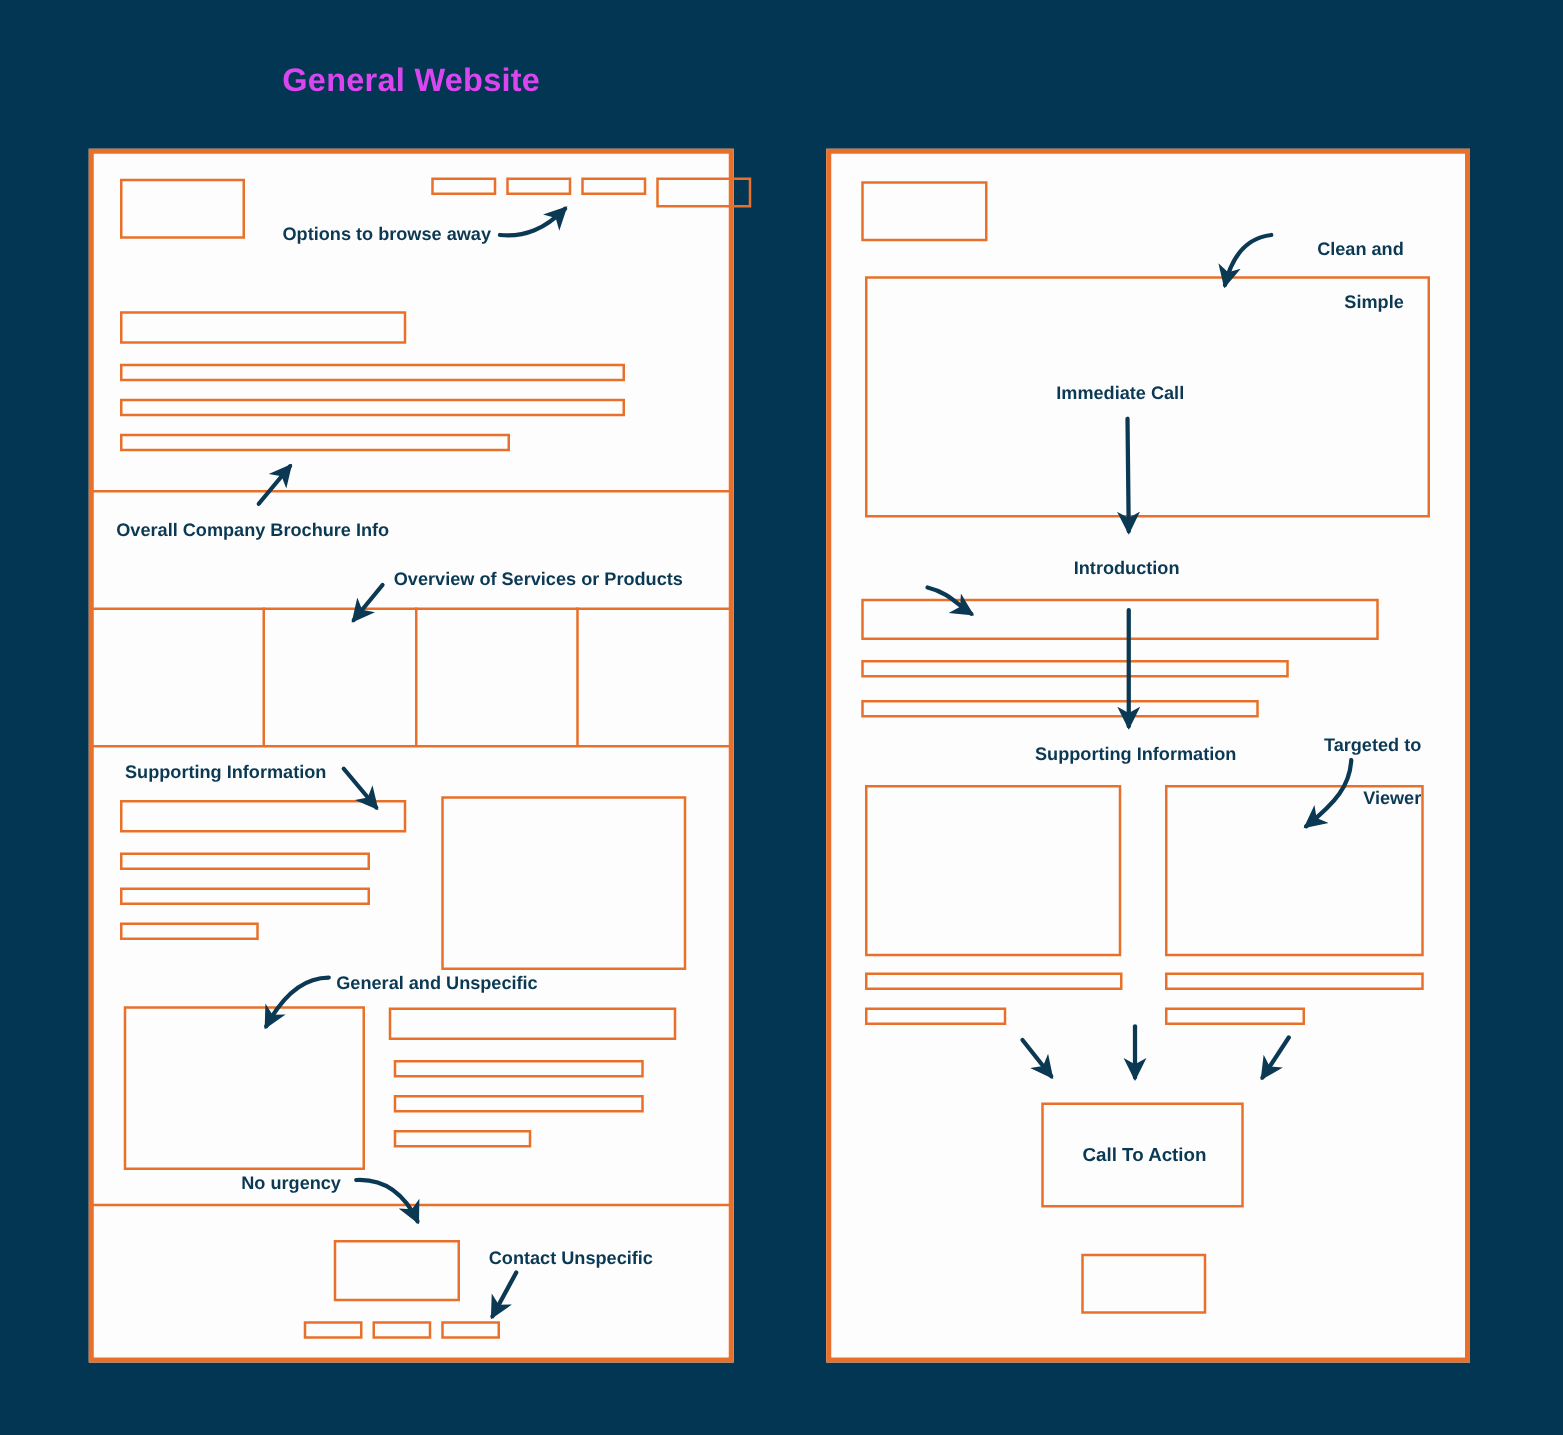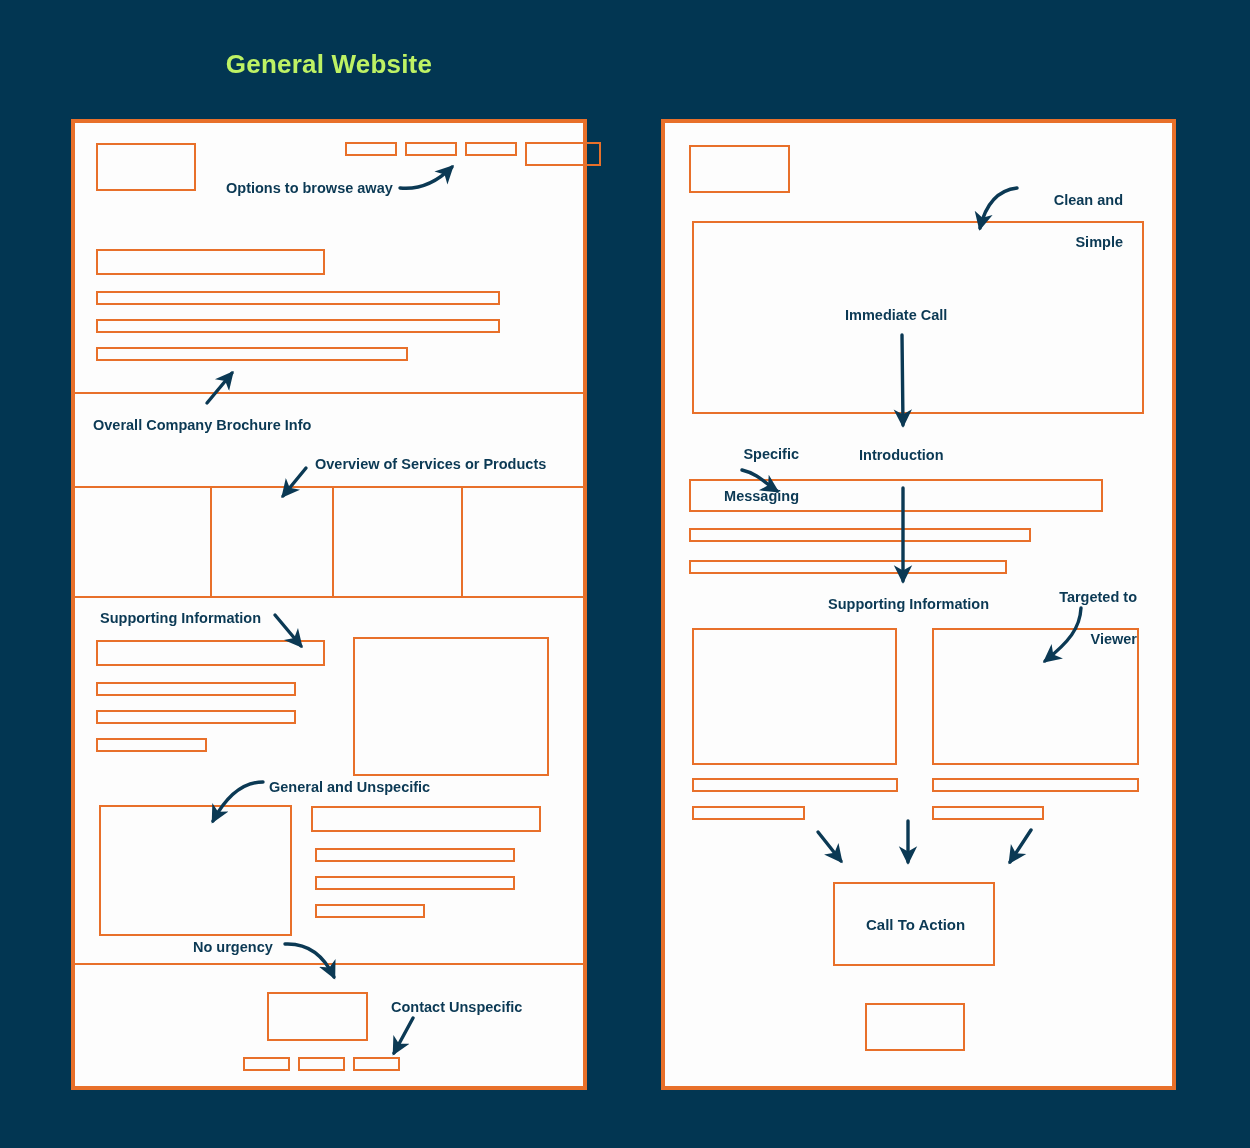--- a/index.html
+++ b/index.html
@@ -13,21 +13,21 @@
     font-family: "Liberation Sans", sans-serif;
     overflow: hidden;
     position: relative;
   }
   .stage {
     position: absolute;
     inset: 0;
   }
   .col-title {
     position: absolute;
-    color: #bef264;
+    color: #d946ef;
     font-size: 26px;
     font-weight: bold;
     letter-spacing: 0.2px;
     text-align: center;
     white-space: nowrap;
   }
   #title-general { left: 71px; top: 49px; width: 516px; }
   #title-landing { left: 661px; top: 49px; width: 515px; }
 
   .panel {
@@ -168,24 +168,20 @@
 
   <div class="anno" style="left:391px; top:997px;">Contact Unspecific</div>
 
   <div class="anno ctr" style="left:1008px; top:169px; width:115px;">
     <span>Clean and</span><br>
     <span>Simple</span>
   </div>
 
   <div class="anno" style="left:845px; top:305px;">Immediate Call</div>
 
-  <div class="anno ctr" style="left:683px; top:423px; width:116px;">
-    <span>Specific</span><br>
-    <span>Messaging</span>
-  </div>
 
   <div class="anno" style="left:859px; top:445px;">Introduction</div>
 
   <div class="anno" style="left:828px; top:594px;">Supporting Information</div>
 
   <div class="anno ctr" style="left:1020px; top:566px; width:117px;">
     <span>Targeted to</span><br>
     <span>Viewer</span>
   </div>
 

